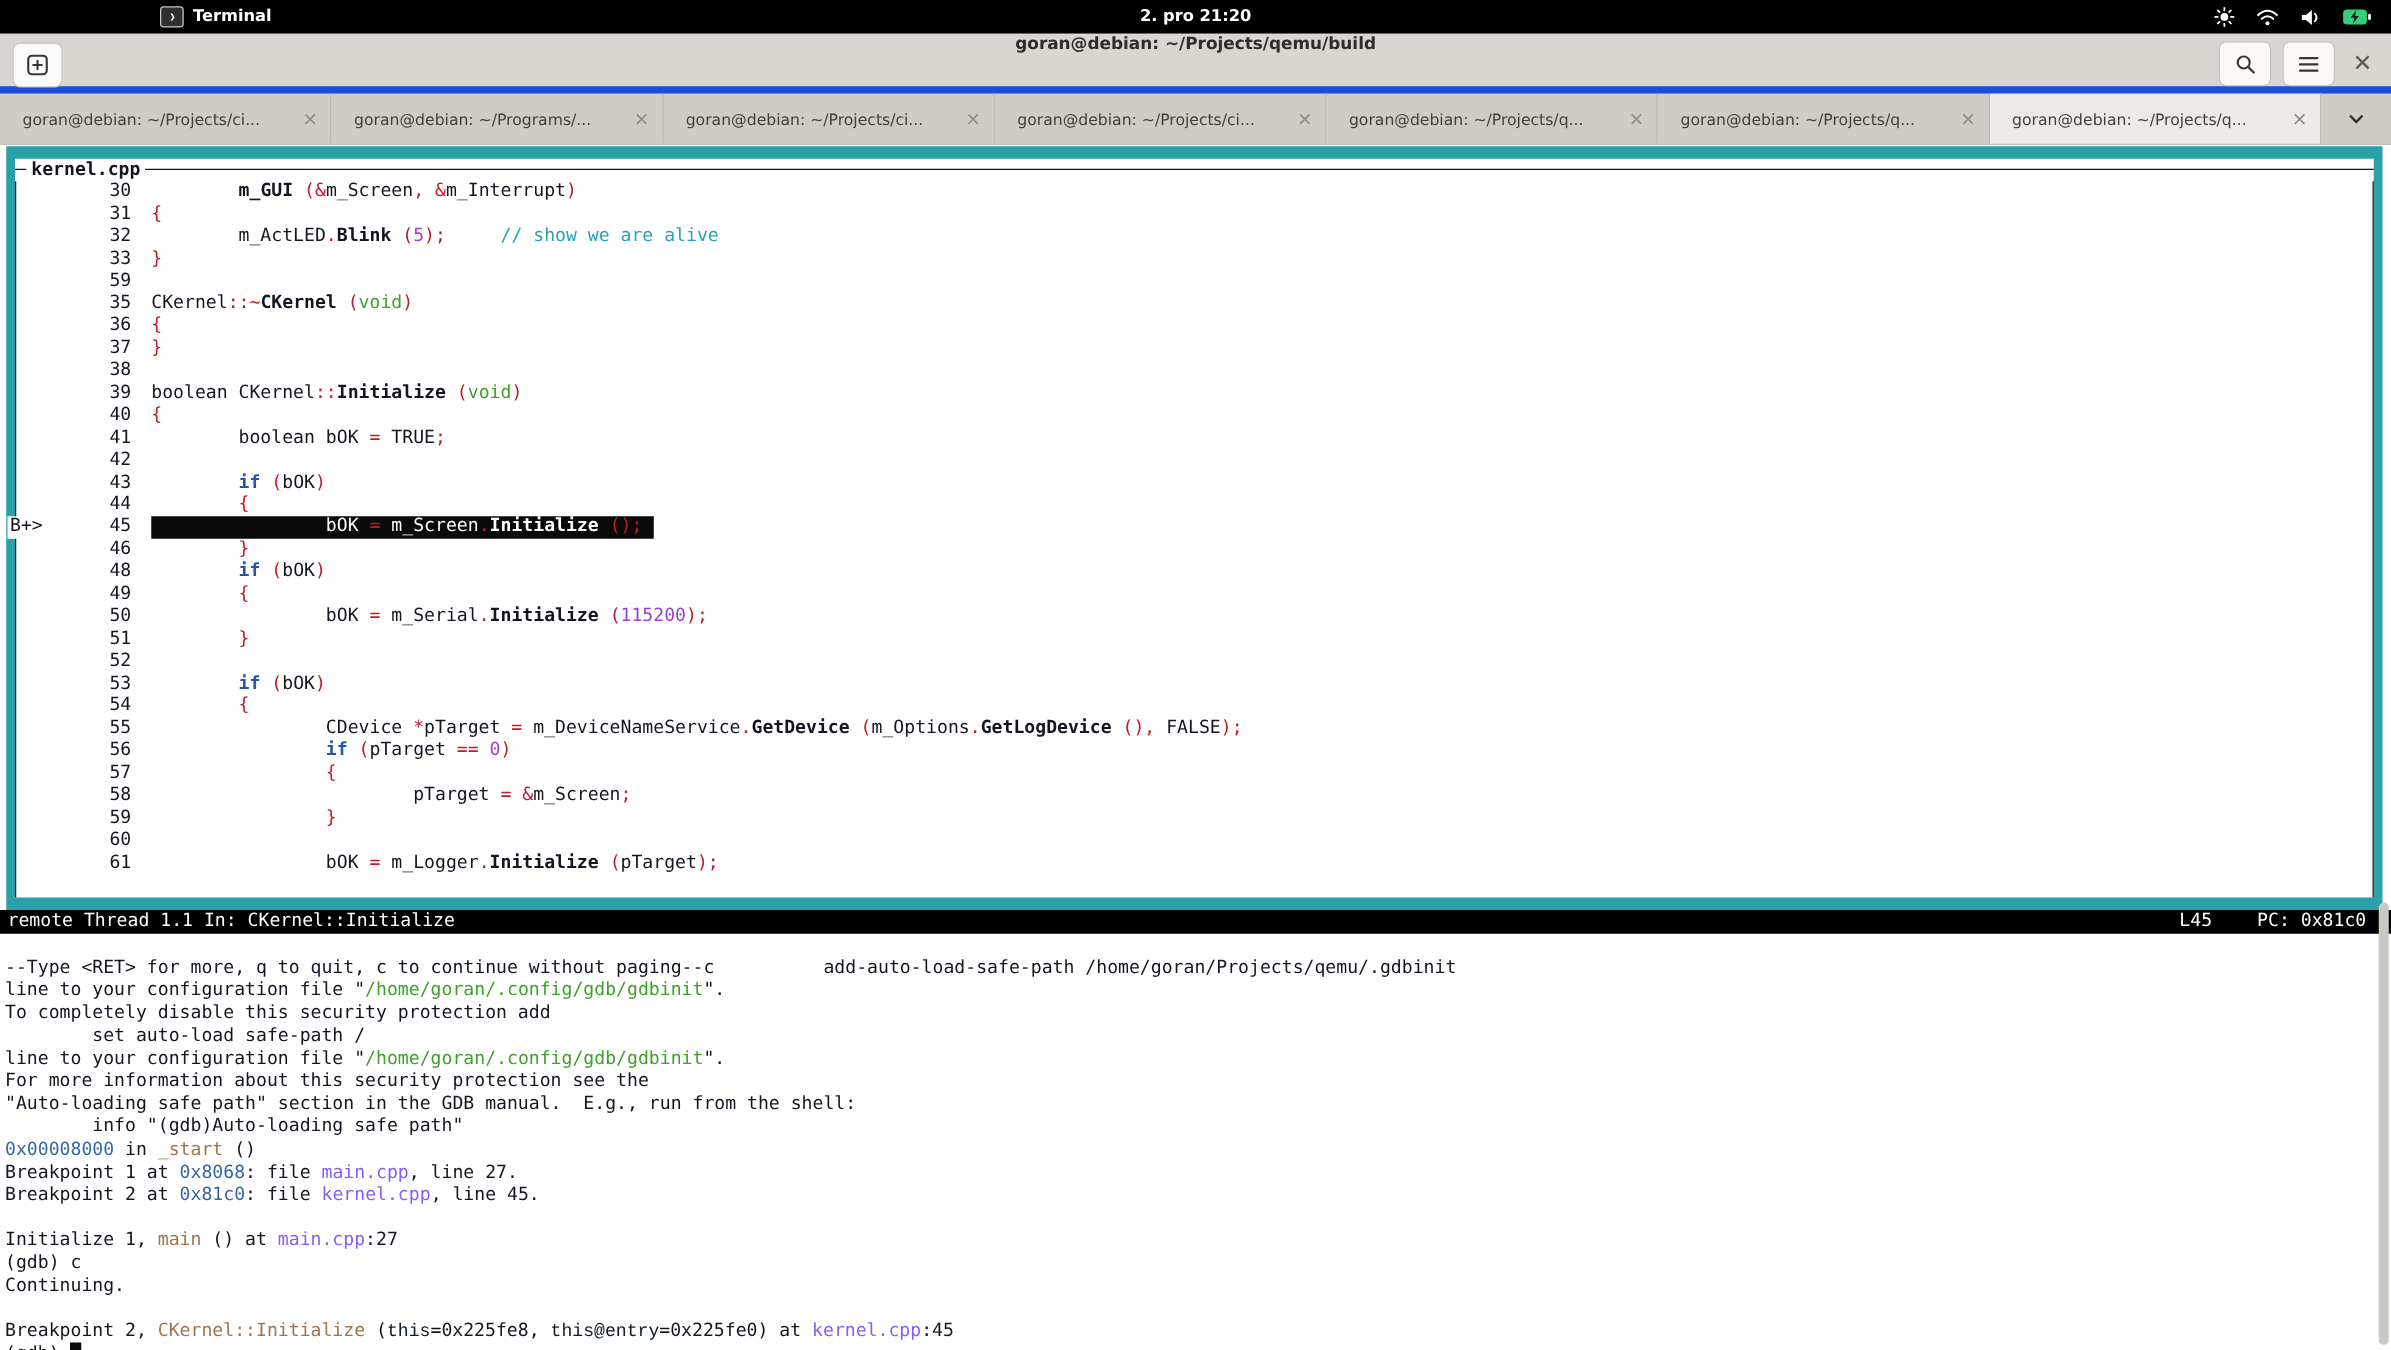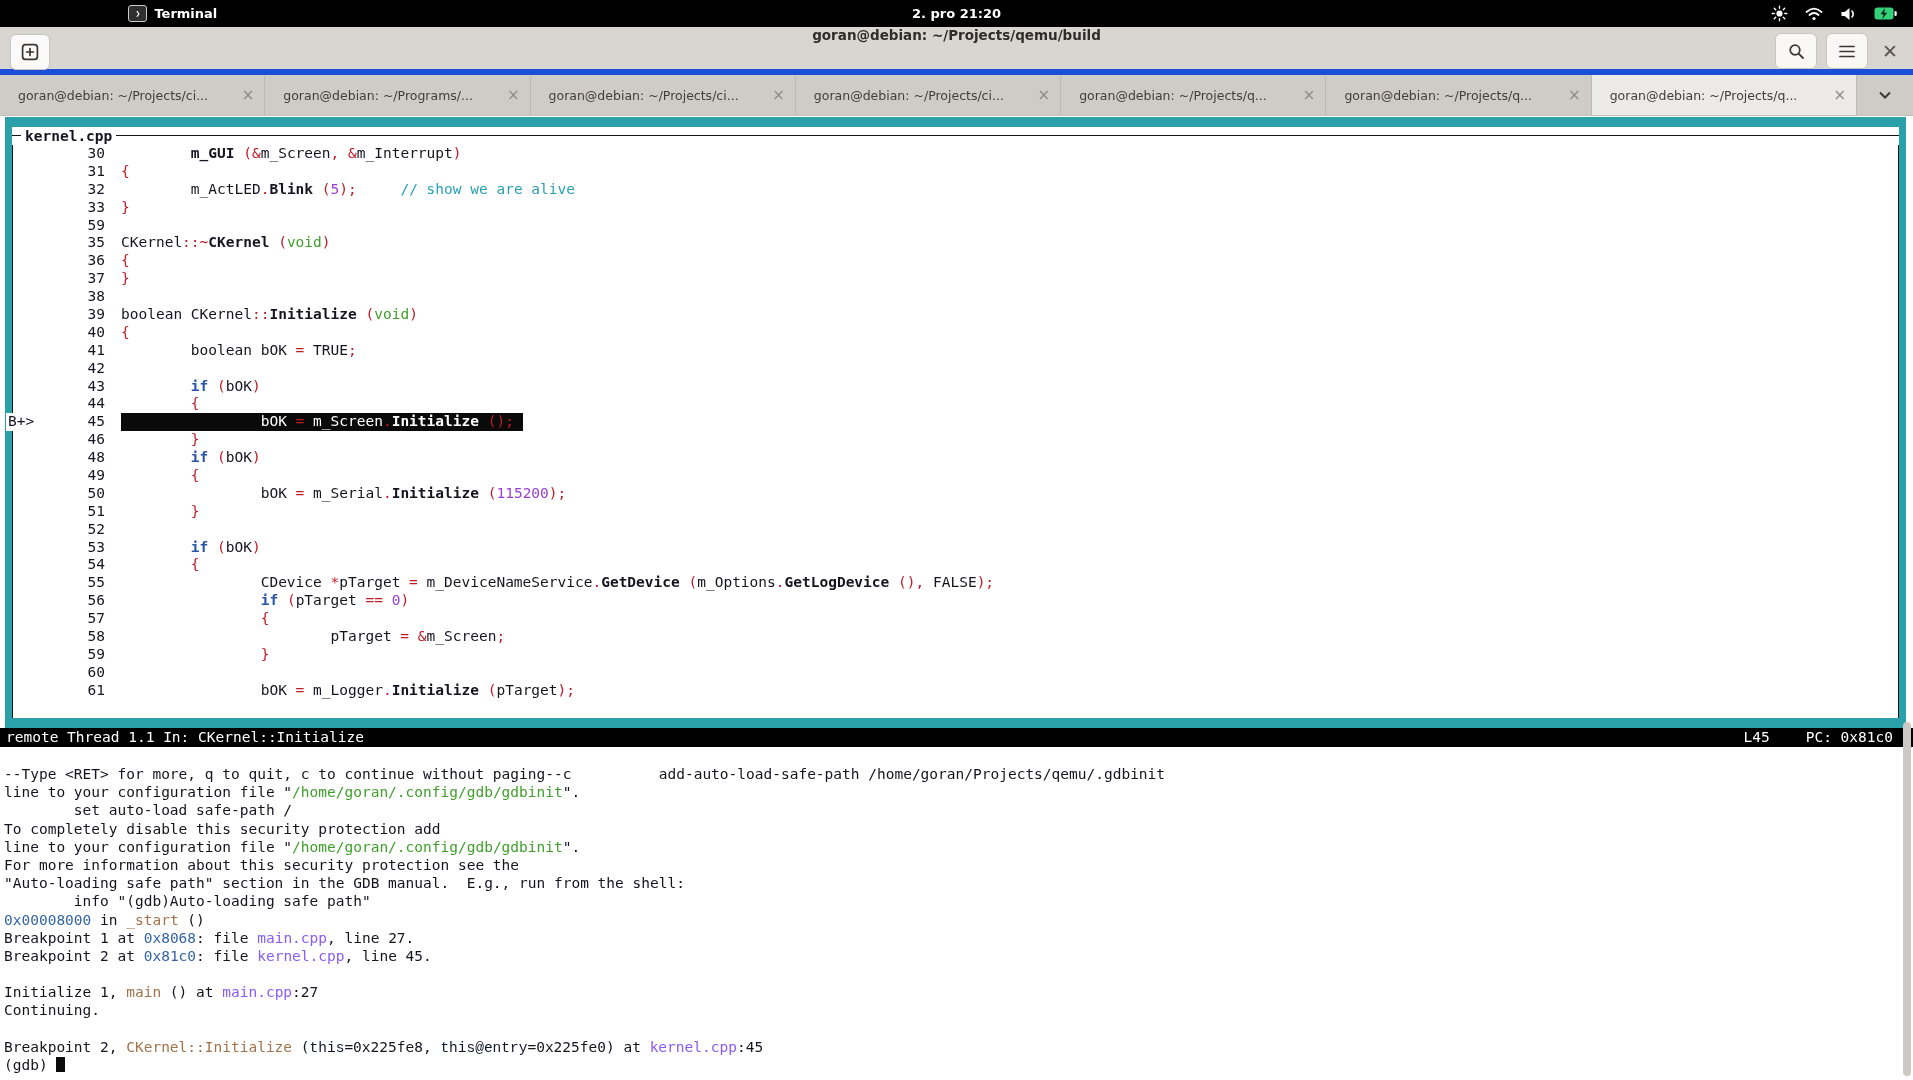--- a/index.html
+++ b/index.html
@@ -227,31 +227,32 @@
 
   <div class="statusbar">
     <span class="status-left">remote Thread 1.1 In: CKernel::Initialize</span>
     <span class="status-line">L45</span>
     <span>PC: 0x81c0</span>
   </div>
 
   <div class="console">
       <div class="conline"><span class="tk-pl">--Type &lt;RET&gt; for more, q to quit, c to continue without paging--c          add-auto-load-safe-path /home/goran/Projects/qemu/.gdbinit</span></div>
       <div class="conline"><span class="tk-pl">line to your configuration file "</span><span class="tk-pth">/home/goran/.config/gdb/gdbinit</span><span class="tk-pl">".</span></div>
+      <div class="conline"><span class="tk-pl">To completely disable this security protection add</span></div>
       <div class="conline"><span class="tk-pl">        set auto-load safe-path /</span></div>
-      <div class="conline"><span class="tk-pl">To completely disable this security protection add</span></div>
       <div class="conline"><span class="tk-pl">line to your configuration file "</span><span class="tk-pth">/home/goran/.config/gdb/gdbinit</span><span class="tk-pl">".</span></div>
       <div class="conline"><span class="tk-pl">For more information about this security protection see the</span></div>
       <div class="conline"><span class="tk-pl">"Auto-loading safe path" section in the GDB manual.  E.g., run from the shell:</span></div>
       <div class="conline"><span class="tk-pl">        info "(gdb)Auto-loading safe path"</span></div>
       <div class="conline"><span class="tk-ad">0x00008000</span><span class="tk-pl"> in </span><span class="tk-fnc">_start</span><span class="tk-pl"> ()</span></div>
       <div class="conline"><span class="tk-pl">Breakpoint 1 at </span><span class="tk-ad">0x8068</span><span class="tk-pl">: file </span><span class="tk-fl">main.cpp</span><span class="tk-pl">, line 27.</span></div>
       <div class="conline"><span class="tk-pl">Breakpoint 2 at </span><span class="tk-ad">0x81c0</span><span class="tk-pl">: file </span><span class="tk-fl">kernel.cpp</span><span class="tk-pl">, line 45.</span></div>
       <div class="conline"></div>
       <div class="conline"><span class="tk-pl">Initialize 1, </span><span class="tk-fnc">main</span><span class="tk-pl"> () at </span><span class="tk-fl">main.cpp</span><span class="tk-pl">:27</span></div>
+      <div class="conline"><span class="tk-pl">(gdb) c</span></div>
       <div class="conline"><span class="tk-pl">Continuing.</span></div>
       <div class="conline"></div>
       <div class="conline"><span class="tk-pl">Breakpoint 2, </span><span class="tk-fnc">CKernel::Initialize</span><span class="tk-pl"> (</span><span class="tk-vr">this</span><span class="tk-pl">=0x225fe8, </span><span class="tk-vr">this@entry</span><span class="tk-pl">=0x225fe0) at </span><span class="tk-fl">kernel.cpp</span><span class="tk-pl">:45</span></div>
       <div class="conline"><span class="tk-pl">(gdb) </span><span class="cursor"></span></div>
     </div>
 
   <div class="scrollthumb"></div>
 </div>
 
 </body></html>

